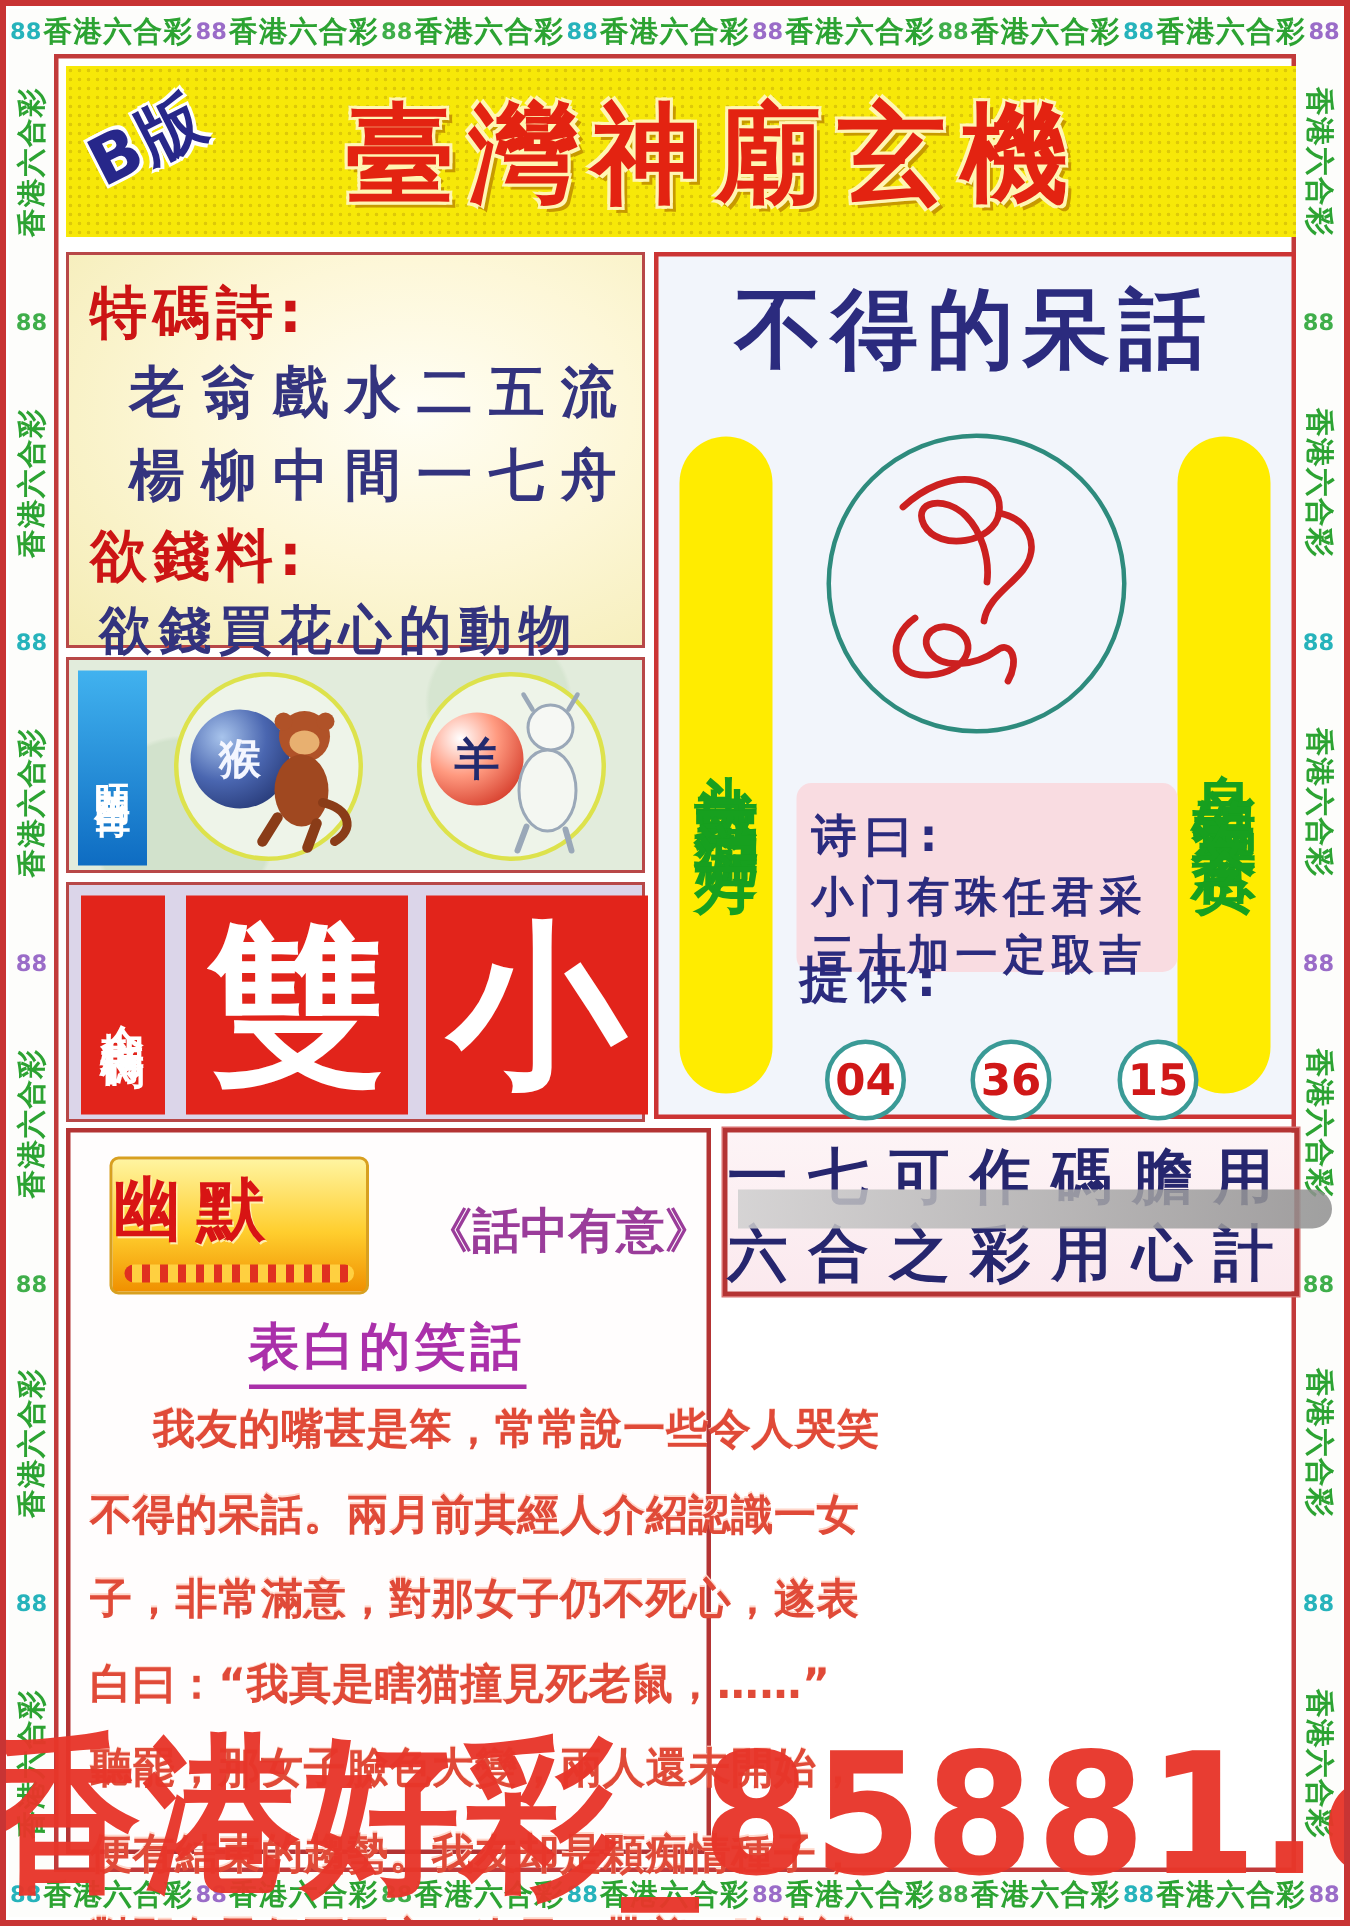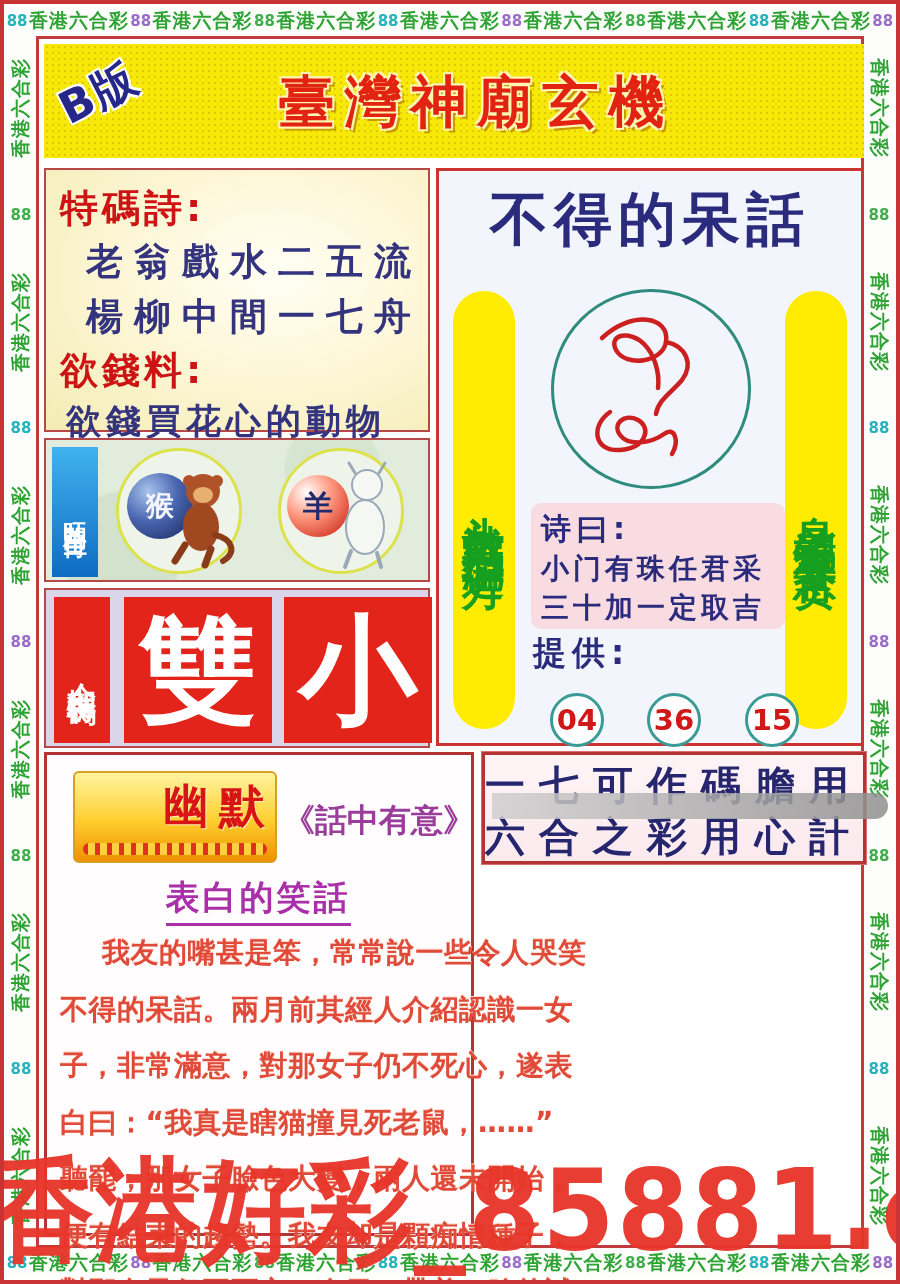--- a/index.html
+++ b/index.html
@@ -22,21 +22,21 @@
   .sep:nth-of-type(3n)  { color:#9a6cc8; }
   .band-left .slogan  { writing-mode:vertical-rl; text-orientation:sideways; transform:rotate(180deg); }
   .band-right .slogan { writing-mode:vertical-rl; text-orientation:sideways; }
   .content-frame { position:absolute; left:32px; top:32px; right:32px; bottom:32px; border:3px solid #c23a3a; background:#ffffff; }
 
   
   .banner { position:absolute; left:40px; top:40px; width:820px; height:114px;
     background:#f7e808;
     background-image:radial-gradient(#ddc908 1px, transparent 1.4px);
     background-size:6px 6px; overflow:hidden; }
-  .banner-title { text-align:center; line-height:116px; font-size:56px; font-weight:bold; color:#e32311;
+  .banner-title { text-align:center; line-height:116px; font-size:72px; font-weight:bold; color:#e32311;
     letter-spacing:10px; white-space:nowrap;
     text-shadow:2px 2px 0 #fff6b4,-2px -2px 0 #fff6b4,2px -2px 0 #fff6b4,-2px 2px 0 #fff6b4,4px 4px 0 #c79a00;margin-left:45px; }
   .banner-edition { position:absolute; left:14px; top:20px; font-size:44px; font-weight:bold; color:#27278a;
     transform:rotate(-27deg); letter-spacing:2px;
     text-shadow:2px 2px 0 #ffffff,-2px -2px 0 #ffffff,2px -2px 0 #ffffff,-2px 2px 0 #ffffff; }
 
   
   .poem-box { position:absolute; left:40px; top:164px; width:386px; height:264px;
     border:2px solid #b84848; padding:12px 14px;
     background:radial-gradient(ellipse at 60% 40%, #fffef4 0%, #fdf7d8 45%, #f4ecb4 100%); }
@@ -81,45 +81,45 @@
     border:3px solid #cc3434; background:#f2f5fb; }
   .oracle-title { text-align:center; margin-top:10px; font-size:58px; font-weight:bold; color:#2b2b7e;
     letter-spacing:6px; white-space:nowrap; }
   .couplet { position:absolute; top:120px; width:62px; height:438px; border-radius:31px; background:#ffec00;
     color:#17a01f; font-size:43px; font-weight:bold; writing-mode:vertical-rl; text-orientation:upright;
     text-align:center; letter-spacing:8px; line-height:62px;
     font-family:"DejaVu Serif","Liberation Serif",serif; }
   .couplet-left { left:14px; } .couplet-right { right:14px; }
   .talisman-circle { position:absolute; left:112px; top:118px; width:200px; height:200px; border-radius:50%;
     border:3px solid #2e8b7d; }
-  .oracle-poem { position:absolute; left:92px; top:332px; width:254px; height:126px; border-radius:10px;
-    background:#f9dce1; padding:6px 10px; }
+  .oracle-poem { position:absolute; left:92px; top:351px; width:254px; height:126px; border-radius:10px;
+    background:#f9dce1; padding:16px 10px; }
   .oracle-poem-heading { color:#2b2b7e; font-size:30px; font-weight:bold; letter-spacing:6px; line-height:40px; }
   .oracle-poem-line { color:#2b2b7e; font-size:28px; font-weight:bold; letter-spacing:4px; line-height:39px; white-space:nowrap; }
   .provide-label { position:absolute; left:94px; top:460px; color:#2b2b7e; font-size:33px; font-weight:bold; letter-spacing:6px; }
   .num-circle { position:absolute; top:522px; width:54px; height:54px; border-radius:50%;
     border:3px solid #3a9a96; background:#ffffff; color:#d01818; font-size:29px; font-weight:bold;
     text-align:center; line-height:48px; }
   .num-0 { left:111px; } .num-1 { left:208px; } .num-2 { left:306px; }
 
   
   .callig-box { position:absolute; left:478px; top:748px; width:384px; height:112px;
     border:3px solid #b43434; outline:1px solid #d87070;
     background:linear-gradient(180deg,#fdf4f6,#fbe9ee); text-align:center; padding-top:4px; }
   .callig-line { color:#26266e; font-size:40px; font-weight:bold; letter-spacing:14px; line-height:51px;
     white-space:nowrap; font-family:"DejaVu Serif","Liberation Serif",serif; }
   .scan-band { position:absolute; left:488px; top:789px; width:396px; height:26px; z-index:20;
     background:linear-gradient(90deg,#cfcfcf,#8f8f8f); border-radius:0 13px 13px 0; opacity:.85; }
 
   
   .humor-box { position:absolute; left:40px; top:748px; width:430px; height:484px;
     border:3px solid #b43434; background:#fffdfd; }
-  .humor-badge { position:absolute; left:26px; top:16px; width:204px; height:92px; border-radius:6px;
+  .humor-badge { position:absolute; left:26px; top:16px; width:173px; height:92px; border-radius:6px;
     background:linear-gradient(180deg,#fff4a0 0%,#ffce2e 55%,#f09000 100%);
-    border:2px solid #d8a020; text-align:right; }
+    border:2px solid #d8a020; text-align:left; }
   .humor-badge-text { color:#d81414; font-size:46px; font-weight:bold; letter-spacing:10px; line-height:66px;
     text-shadow:1px 1px 0 #fff0b0; }
   .humor-chain { position:absolute; left:8px; right:8px; bottom:6px; height:12px; border-radius:6px;
     background:repeating-linear-gradient(90deg,#e03020 0 5px,#ffd040 5px 12px); }
   .humor-subtitle { position:absolute; left:236px; top:44px; color:#9a3c9a; font-size:32px; font-weight:bold; white-space:nowrap; }
   .humor-title-row { position:absolute; left:0; right:2px; top:120px; text-align:center; }
   .humor-title { display:inline-block; color:#aa30aa; font-size:34px; font-weight:bold; letter-spacing:3px;
     border-bottom:3px solid #aa30aa; padding-bottom:2px; }
   .humor-body { position:absolute; left:13px; right:10px; top:170px; }
   .humor-line { color:#e04a38; font-size:28px; font-weight:bold; line-height:56.5px; white-space:nowrap;

